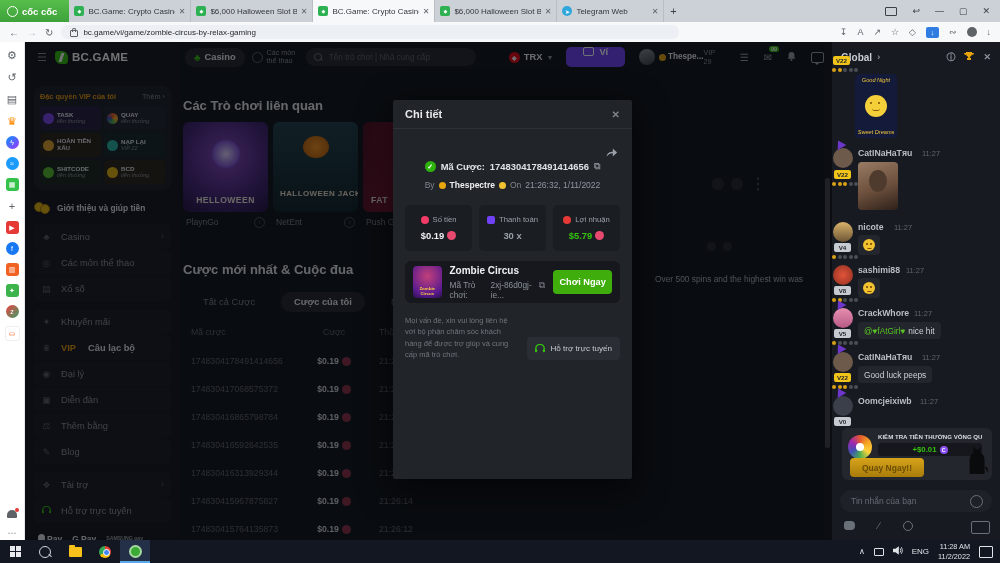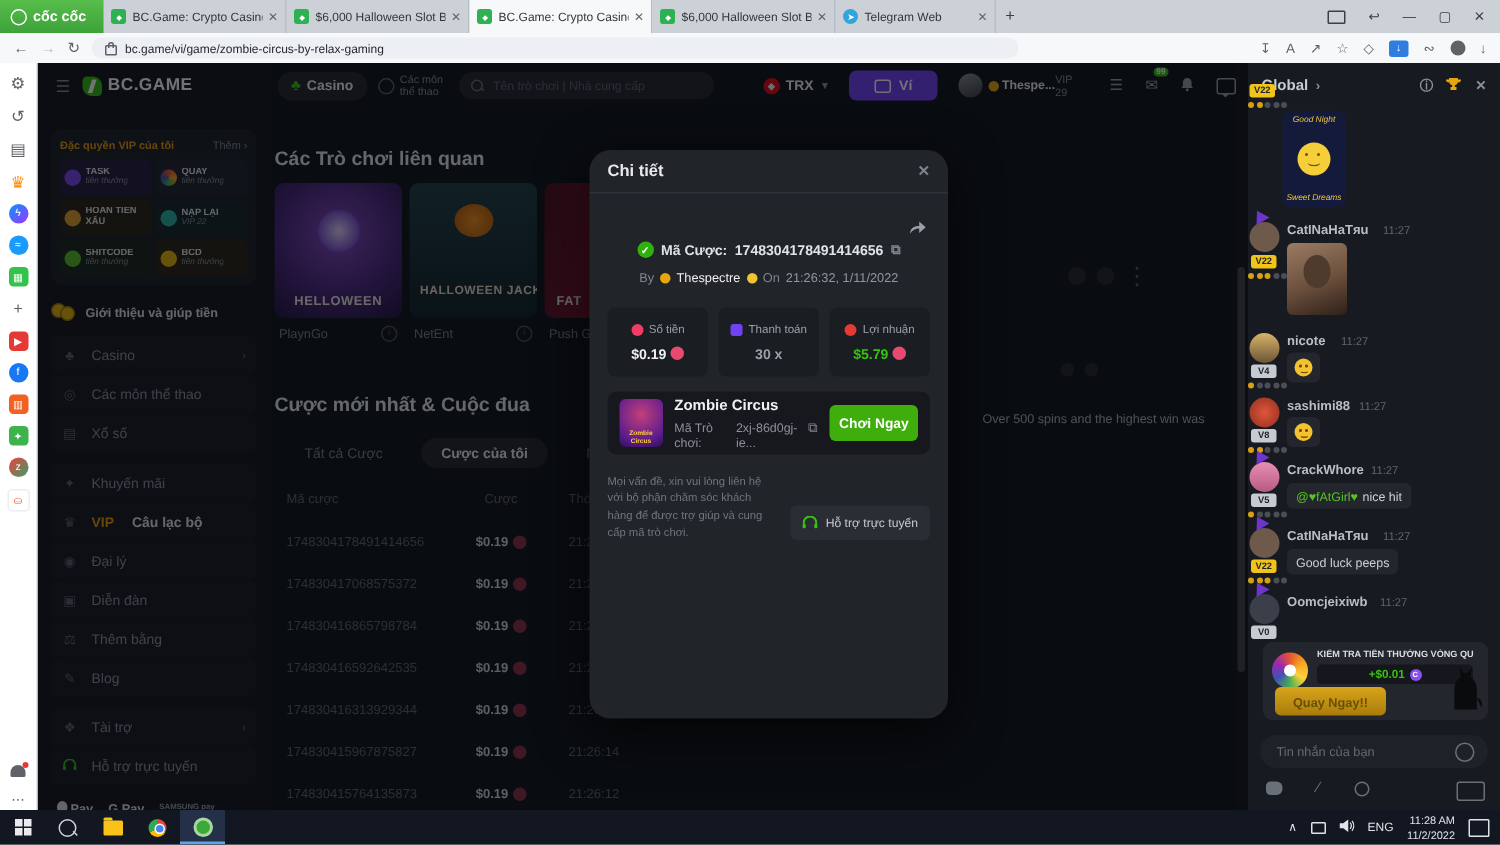--- a/index.html
+++ b/index.html
@@ -81,21 +81,21 @@
   .sports-lnk{width:48px;line-height:1.15;font-size:7.2px;color:#8b919a;display:flex;gap:4px;align-items:center}
   .ballic{flex:0 0 auto;width:9px;height:9px;border-radius:50%;border:1.2px solid #5c636c}
   .search{width:173px;height:18px;background:#23262d;border-radius:9px;display:flex;align-items:center;gap:5px;padding:0 8px;box-sizing:border-box}
   .search input{background:none;border:none;outline:none;color:#aab0b7;font-size:8.2px;width:100%}
   .search input::placeholder{color:#5c636c}
   .mag{flex:0 0 auto;width:6px;height:6px;border:1.2px solid #6a7077;border-radius:50%;position:relative}
   .mag:after{content:"";position:absolute;left:5px;top:5px;width:3px;height:1.2px;background:#6a7077;transform:rotate(45deg)}
   .cur{margin-left:26px;display:flex;align-items:center;gap:4px;color:#eef0f2;font-size:9.3px;font-weight:bold}
   .troncoin{width:11px;height:11px;border-radius:50%;background:#e50915;display:flex;align-items:center;justify-content:center;color:#fff;font-size:6px}
   .carr{color:#8b919a;font-size:7px}
-  .vibtn{width:60px;height:20px;background:#6f42f5;border-radius:5px;display:flex;align-items:center;justify-content:center;gap:5px;color:#fff;font-size:9.3px;font-weight:bold;margin-left:6px}
+  .vibtn{width:60px;height:20px;background:#6f42f5;border-radius:5px;display:flex;justify-content:center;gap:5px;color:#fff;font-size:9.3px;font-weight:bold;margin-left:6px}
   .wic{width:9px;height:7px;border:1.2px solid #fff;border-radius:2px}
   .uinfo{margin-left:7px;display:flex;align-items:center;gap:4px}
   .uav{width:16px;height:16px;border-radius:50%;background:linear-gradient(160deg,#8a8f96,#3a3e45)}
   .uwrap{display:flex;flex-direction:row;line-height:1.25}
   .uname{font-size:8.2px;font-weight:bold;color:#e8eaec;display:flex;align-items:center;gap:2px}
   .medal{width:7px;height:7px;border-radius:50%;background:#e8a50c}
   .uvip{font-size:7.2px;color:#8b919a}
   .hics{display:flex;align-items:center;gap:15px;margin-left:9px;color:#9aa0a8;font-size:10px}
   .mailwrap{position:relative}
   .mbadge{position:absolute;top:-6px;right:-7px;background:#35c40e;color:#fff;font-size:5.5px;border-radius:5px;padding:0 2px;font-weight:bold}
@@ -171,29 +171,29 @@
   .chat-input{position:absolute;left:8px;top:448px;width:152px;height:22px;background:#1e2127;border-radius:11px;display:flex;align-items:center;padding:0 9px;gap:6px;box-sizing:border-box}
   .chat-input input{flex:1;background:none;border:none;outline:none;font-size:8.5px;color:#aab0b7;min-width:0}
   .chat-input input::placeholder{color:#656b73}
   .smiley{flex:0 0 auto;width:11px;height:11px;border:1.2px solid #6a7078;border-radius:50%;position:relative}
   .cbar{position:absolute;left:12px;top:478px;display:flex;gap:23px;color:#6a7078;font-size:10px;align-items:center}
   .fist{width:11px;height:9px;background:#6a7078;border-radius:3px 4px 4px 3px}
   .coinflip{width:10px;height:10px;border-radius:50%;border:1.3px solid #6a7078;box-sizing:border-box}
   .kbd{position:absolute;right:10px;top:479px;width:17px;height:11px;border:1.3px solid #6a7078;border-radius:2px}
 
   
-  .modal{position:absolute;left:368px;top:58px;width:239px;height:379px;background:#212429;border-radius:14px;z-index:40;box-shadow:0 10px 34px rgba(0,0,0,.65)}
+  .modal{position:absolute;left:368px;top:58px;width:239px;height:379px;background:#212429;border-radius:2px;z-index:40;box-shadow:0 10px 34px rgba(0,0,0,.65)}
   .m-head{height:28px;display:flex;align-items:center;padding:0 12px;border-bottom:1px solid #2e3138;font-size:11px;font-weight:bold;color:#e8eaec}
   .m-x{margin-left:auto;color:#80858d;font-size:10px}
   .m-share{position:absolute;right:14px;top:44px}
   .m-betline{margin-top:32px;display:flex;align-items:center;justify-content:center;gap:5px;font-size:9.4px;font-weight:bold;color:#dfe2e6}
   .shieldok{width:11px;height:11px;border-radius:50%;background:#2fb10c;color:#fff;font-size:7px;display:flex;align-items:center;justify-content:center}
   .copy{color:#80858d;font-size:9px}
   .m-byline{margin-top:8px;display:flex;align-items:center;justify-content:center;gap:4px;font-size:8.5px;color:#80858d}
-  .m-player{color:#eef0f2;font-weight:normal}
+  .m-player{color:#eef0f2;font-weight:bold}
   .smile{width:7px;height:7px;border-radius:50%;background:#f2c230}
   .m-date{color:#8f96a3}
   .m-stats{display:flex;gap:7px;margin:15px 12px 0}
   .stat{flex:1;height:46px;background:#1a1d22;border-radius:5px;display:flex;flex-direction:column;align-items:center;justify-content:center;gap:6px}
   .s-lb{display:flex;align-items:center;gap:4px;font-size:7.7px;color:#9aa0a8}
   .s-ic{width:8px;height:8px;border-radius:2px}
   .s-v{font-size:9.4px;font-weight:bold;color:#eef0f2;display:flex;align-items:center;gap:3px}
   .s-v.green{color:#35c40e}
   .coin-p{width:9px;height:9px;border-radius:50%;background:#e84a6f}
   .m-game{margin:10px 12px 0;background:#16181d;border-radius:6px;height:42px;display:flex;align-items:center;padding:0 8px;gap:8px}

